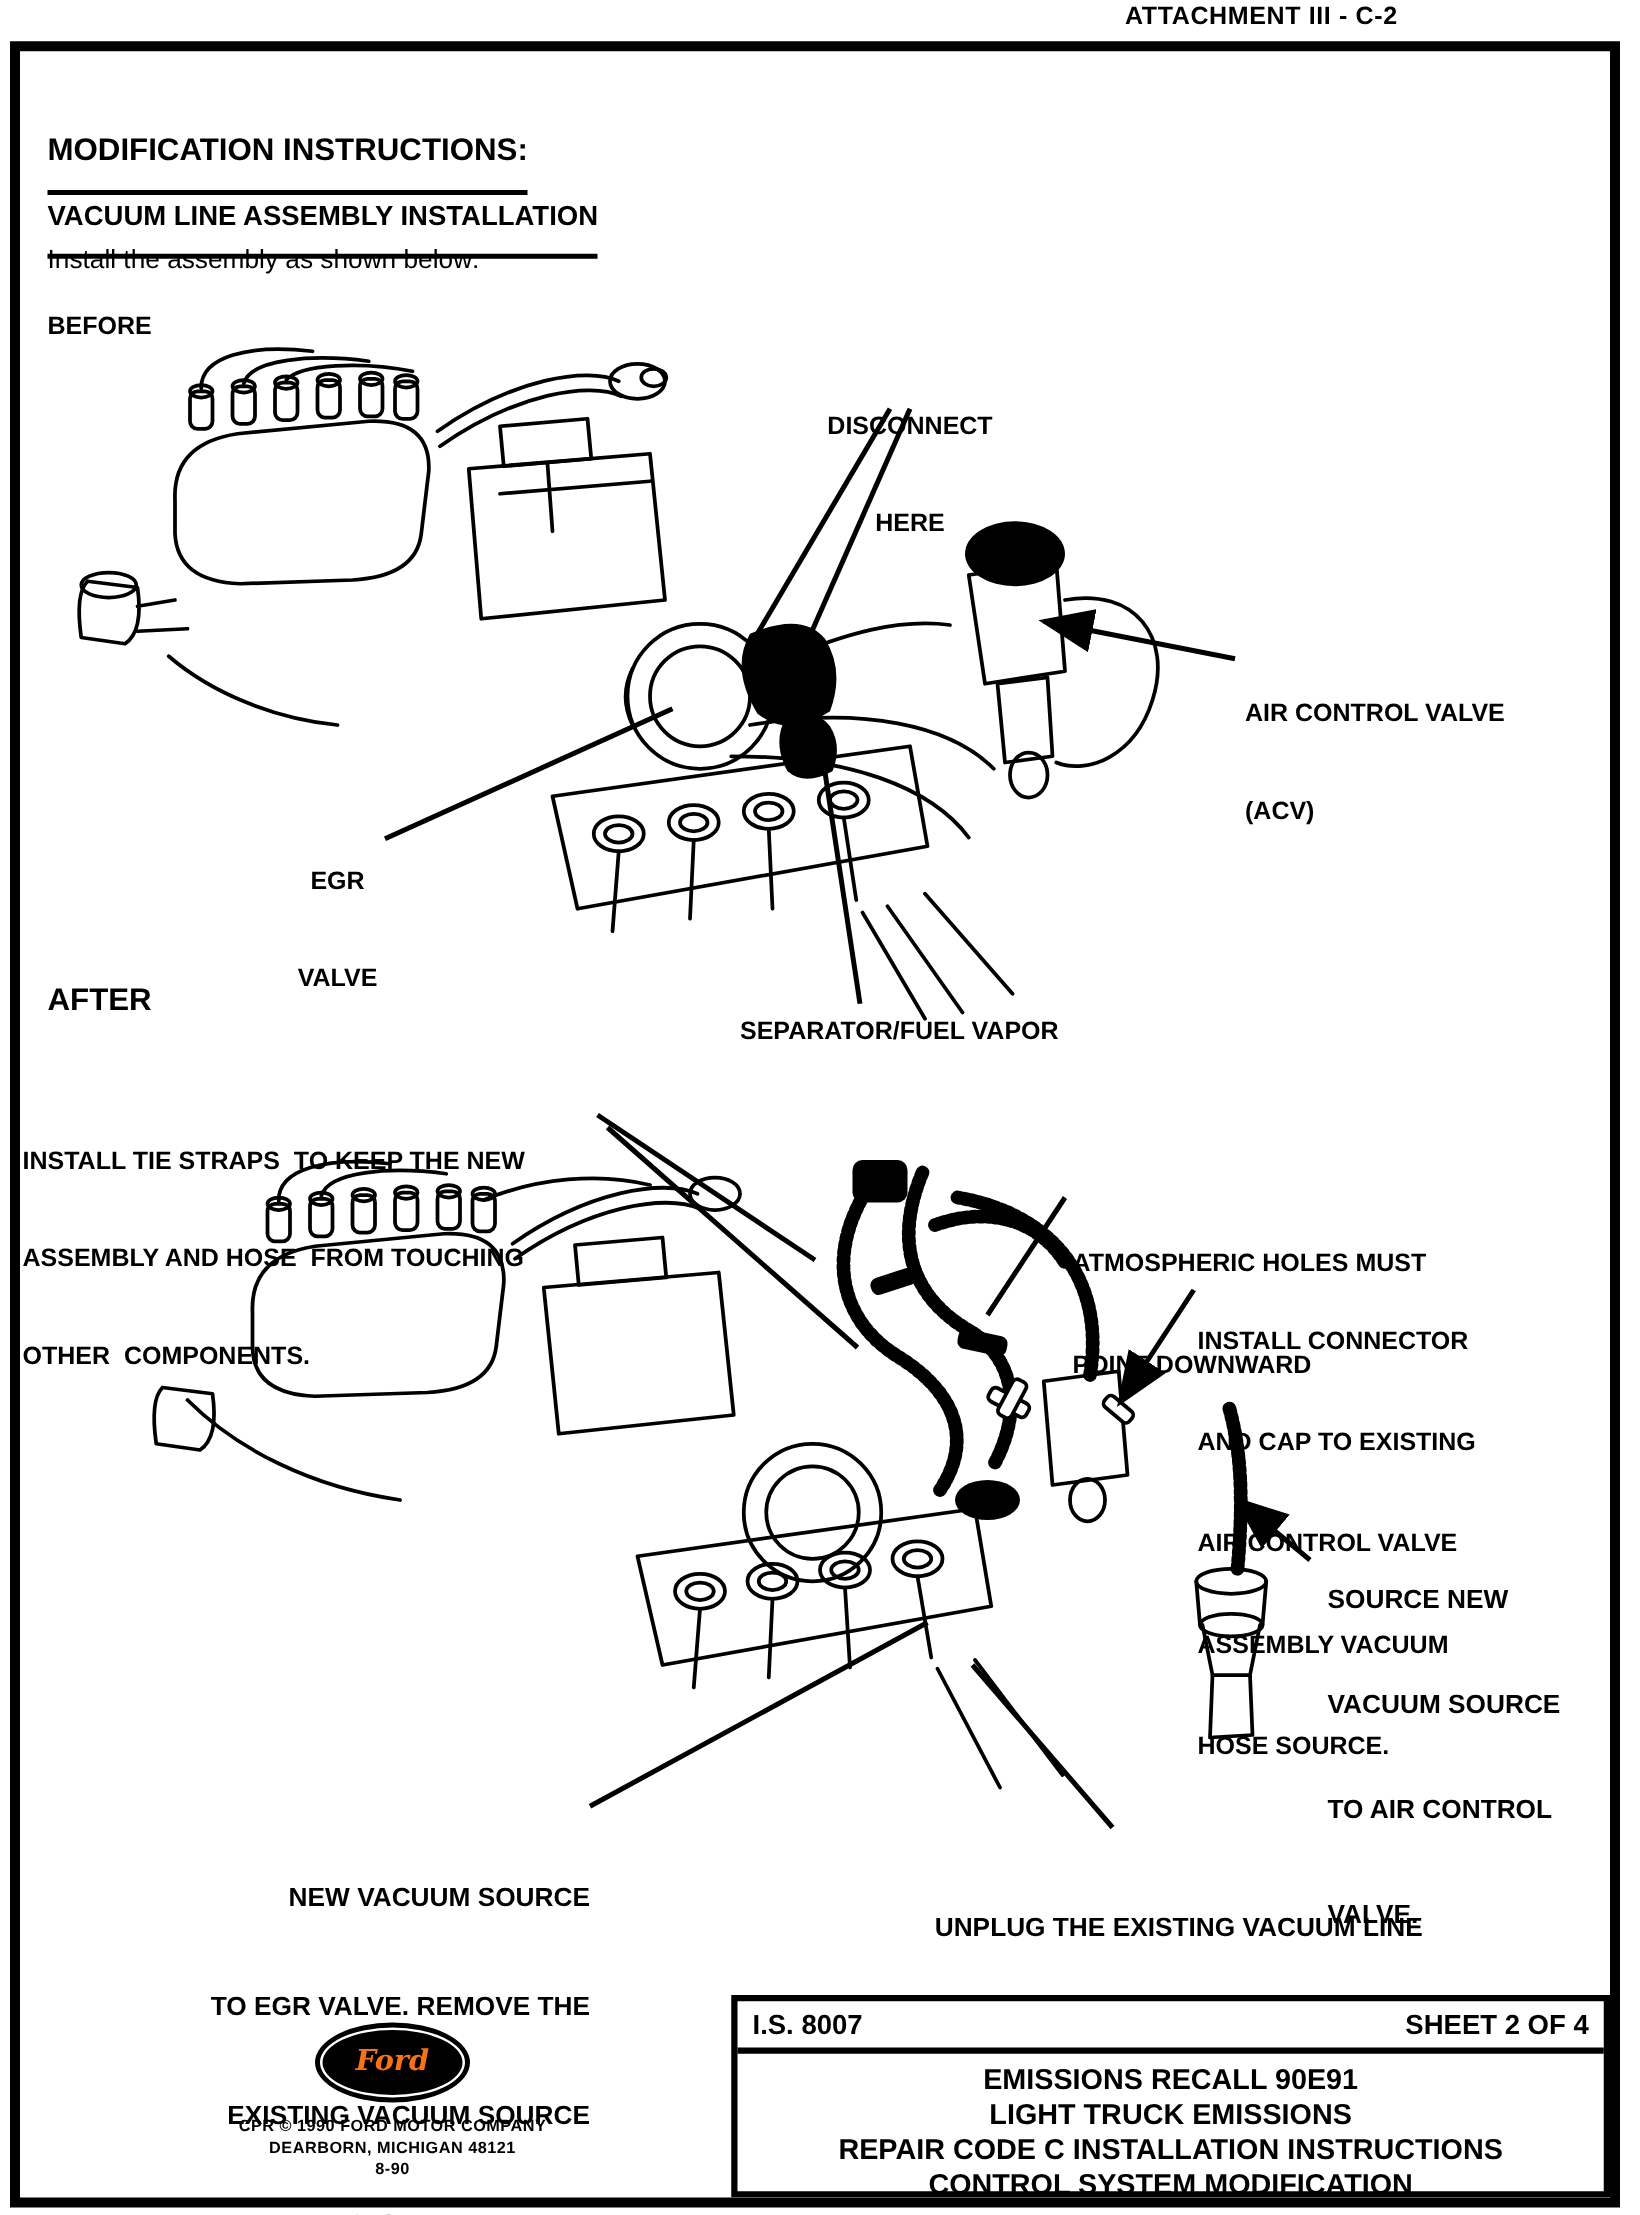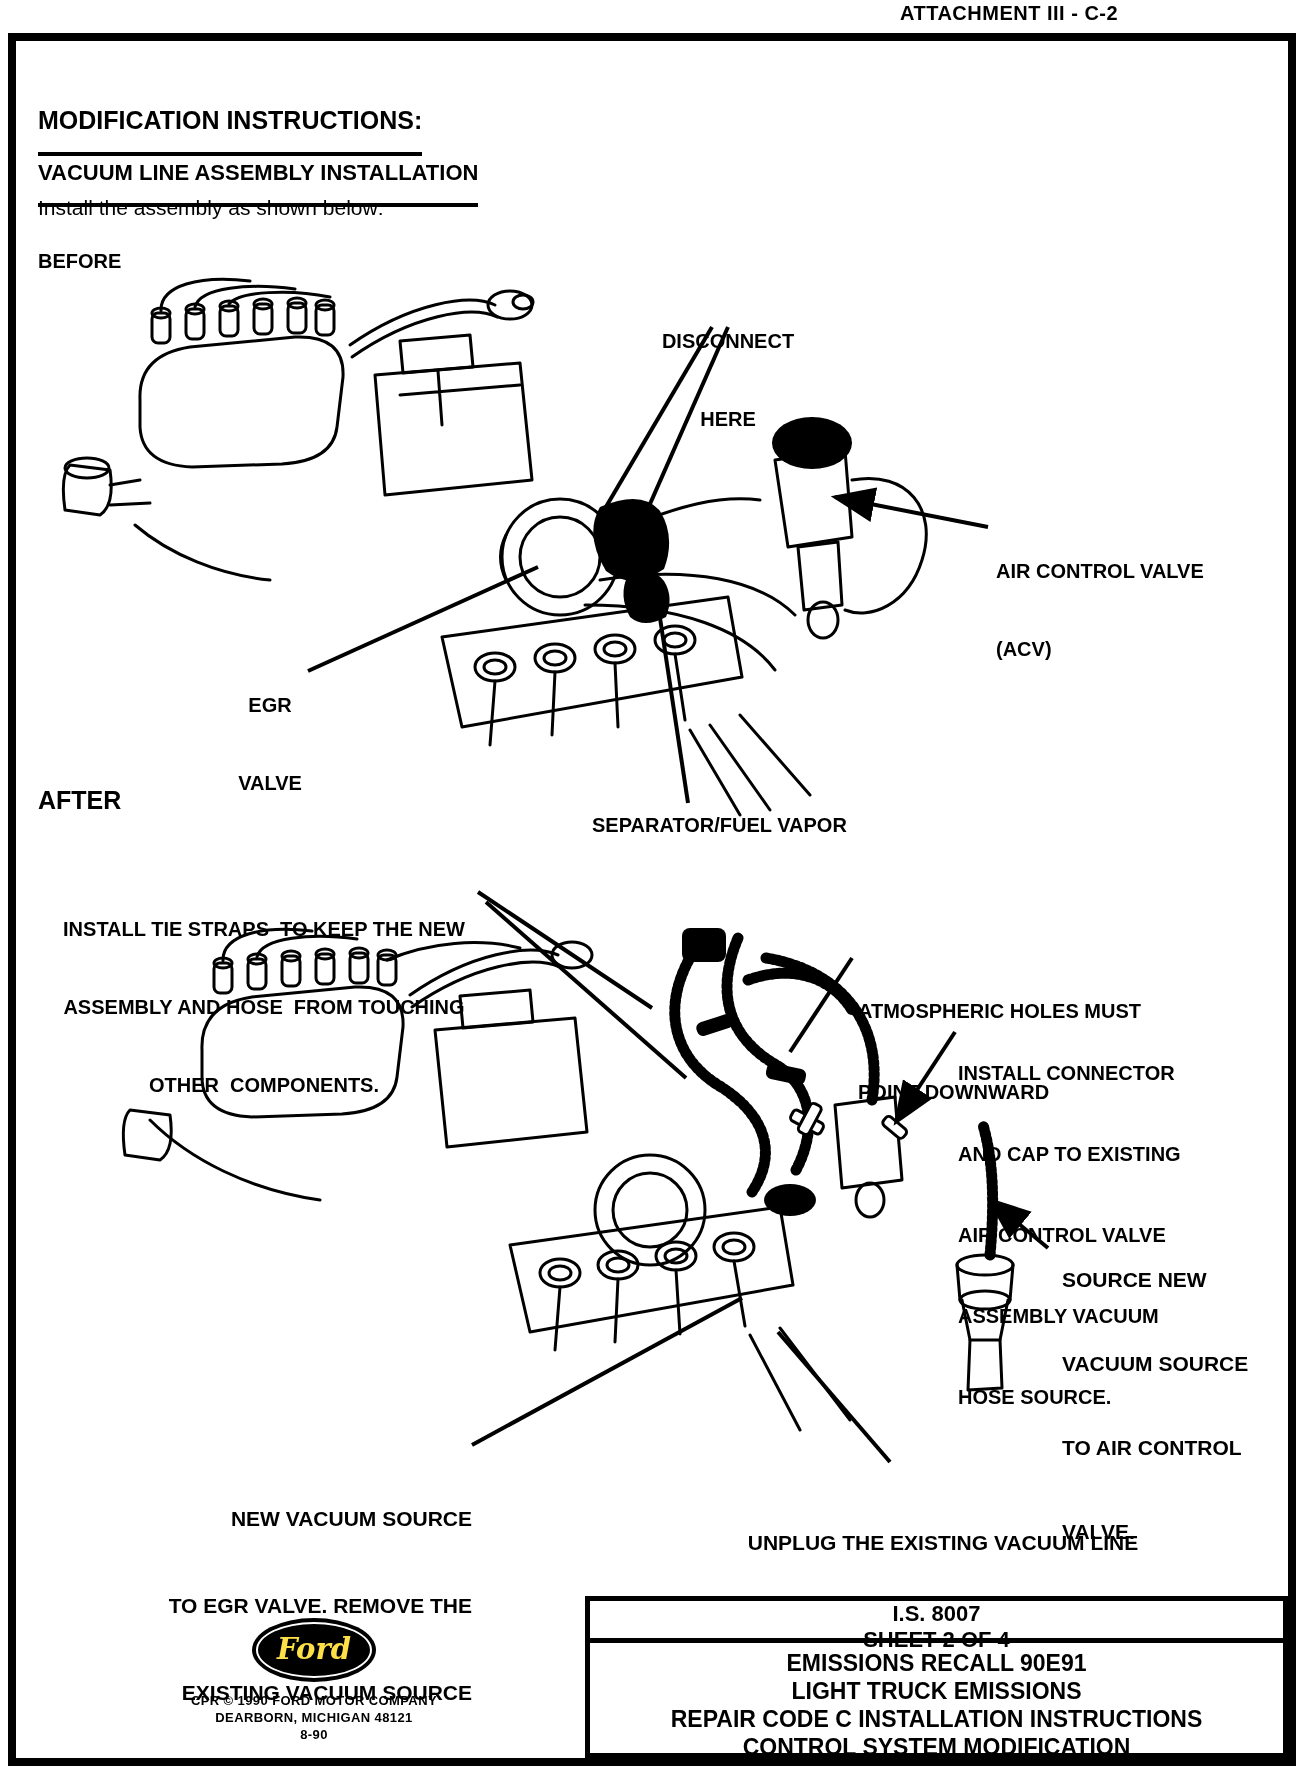--- a/index.html
+++ b/index.html
@@ -12,35 +12,35 @@
   #subtitle { left:38px; top:160px; font-size:22px;text-align:center; }
   #title .u, #subtitle .u { display:inline-block; border-bottom:4px solid #000; padding-bottom:17px; }
   #intro { position:absolute; left:38px; top:196px; font-size:21px; }
   #before-heading { left:38px; top:250px; font-size:20px; }
   #after-heading { left:38px; top:786px; font-size:25px; }
   .lbl { position:absolute; font-weight:bold; font-size:20px; line-height:26px; white-space:pre; }
   #lbl-disconnect { left:618px; top:276px; width:220px; text-align:center; }
   #lbl-acv { left:996px; top:506px; }
   #lbl-egr { left:218px; top:640px; width:104px; text-align:center; }
   #lbl-separator { left:592px; top:812px; }
-  #lbl-tiestraps { left:18px; top:864px; width:492px; text-align:center; }
+  #lbl-tiestraps { left:18px; top:864px; width:492px; text-align:left; }
   #lbl-atmospheric { left:858px; top:944px; line-height:27px; }
   #lbl-connector { left:958px; top:1006px; line-height:27px; }
   #lbl-newvac-acv { left:1062px; top:1210px; line-height:28px; font-size:21px; }
   #lbl-newvac-egr { left:20px; top:1446px; width:452px; text-align:right; line-height:29px; font-size:21px; }
   #lbl-unplug { left:694px; top:1470px; width:498px; text-align:center; line-height:29px; font-size:21px; }
   svg.diagram { position:absolute; }
   #before-svg { left:40px; top:275px; width:1040px; height:550px; }
   #after-svg { left:90px; top:870px; width:1010px; height:595px; }
   #ford-logo { position:absolute; left:252px; top:1618px; width:124px; height:64px; background:#000; border-radius:50%; }
   #ford-logo .ring { position:absolute; inset:4px; border:2px solid #fff; border-radius:50%; }
-  #ford-logo .word { position:absolute; inset:0; display:flex; align-items:center; justify-content:center; color:#fde047; font-family:"DejaVu Serif",serif; font-style:italic; font-weight:bold; font-size:29px; padding-bottom:3px; }
+  #ford-logo .word { position:absolute; inset:0; display:flex; align-items:center; justify-content:center; color:#f97316; font-family:"DejaVu Serif",serif; font-style:italic; font-weight:bold; font-size:23px; padding-bottom:3px; }
   #copyright { position:absolute; left:140px; top:1692px; width:348px; text-align:center; font-size:13px; font-weight:bold; line-height:17px; letter-spacing:.4px; }
   #infobox { position:absolute; left:585px; top:1596px; width:703px; height:162px; border:5px solid #000; background:#fff; }
-  #infobox .head { height:42px; border-bottom:5px solid #000; display:flex; justify-content:space-between; align-items:center; padding:0 12px; font-weight:bold; font-size:22px;flex-direction:column; }
+  #infobox .head { height:42px; border-bottom:5px solid #000; display:flex; justify-content:space-between; align-items:center; padding:0 12px; font-weight:bold; font-size:22px; }
   #infobox .body { padding-top:6px; text-align:center; font-weight:bold; font-size:23px; line-height:28px; }
 </style>
 </head>
 <body>
 
 <div id="attachment">ATTACHMENT III - C-2</div>
 <div id="frame"></div>
 
 <div id="title" class="h-title"><span class="u">MODIFICATION INSTRUCTIONS:</span></div>
 <div id="subtitle" class="h-title"><span class="u">VACUUM LINE ASSEMBLY INSTALLATION</span></div>

